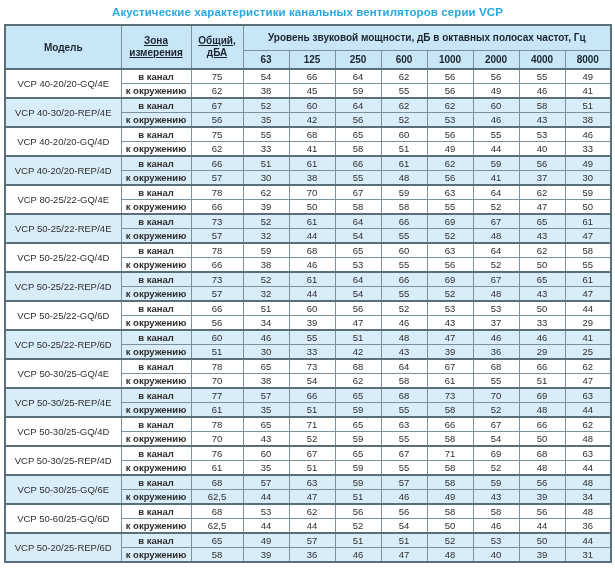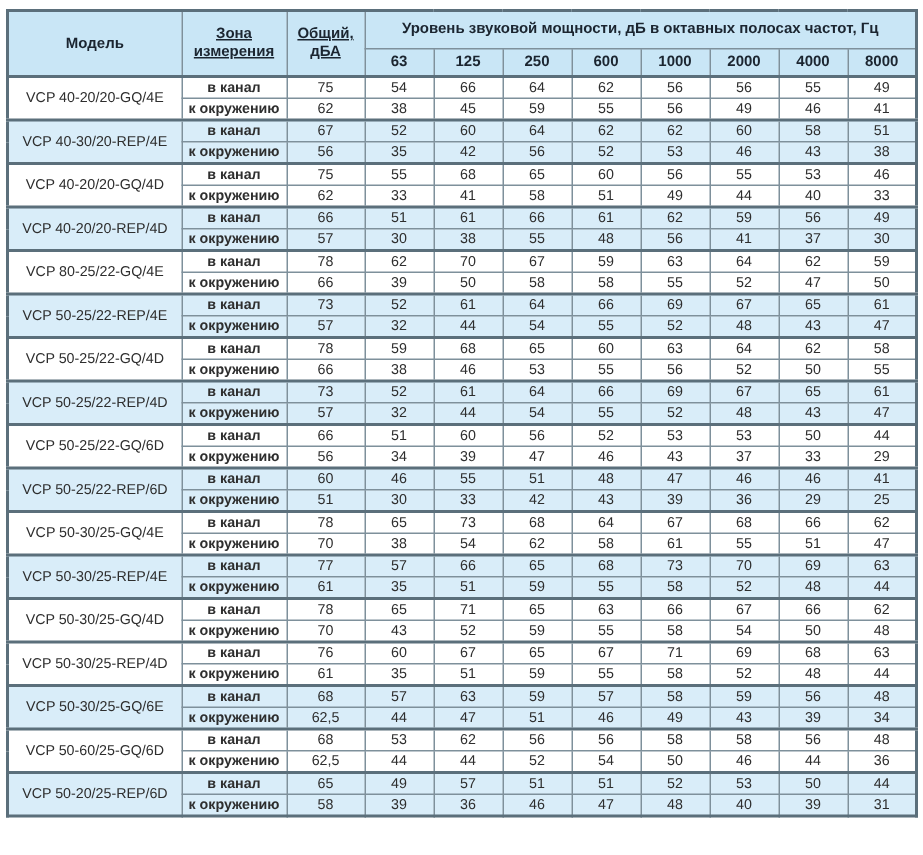--- a/index.html
+++ b/index.html
@@ -51,20 +51,21 @@
   }
   tbody td.model-cell { font-size: 9.5px; }
   tbody tr.shaded td { background: #d9edf9; }
   tbody tr.group-start td { border-top: 2px solid #5b6f7b; }
   tbody td.zone-cell { padding: 0 1px; font-weight: bold; }
 </style>
 </head>
 <body>
 
 <div class="page">
+  <div class="title">Акустические характеристики канальных вентиляторов  серии VCP</div>
 
   <table class="acoustic-table">
     <colgroup>
       <col style="width:116px">
       <col style="width:70px">
       <col style="width:52px">
       <col style="width:46px">
         <col style="width:46px">
         <col style="width:46px">
         <col style="width:46px">

